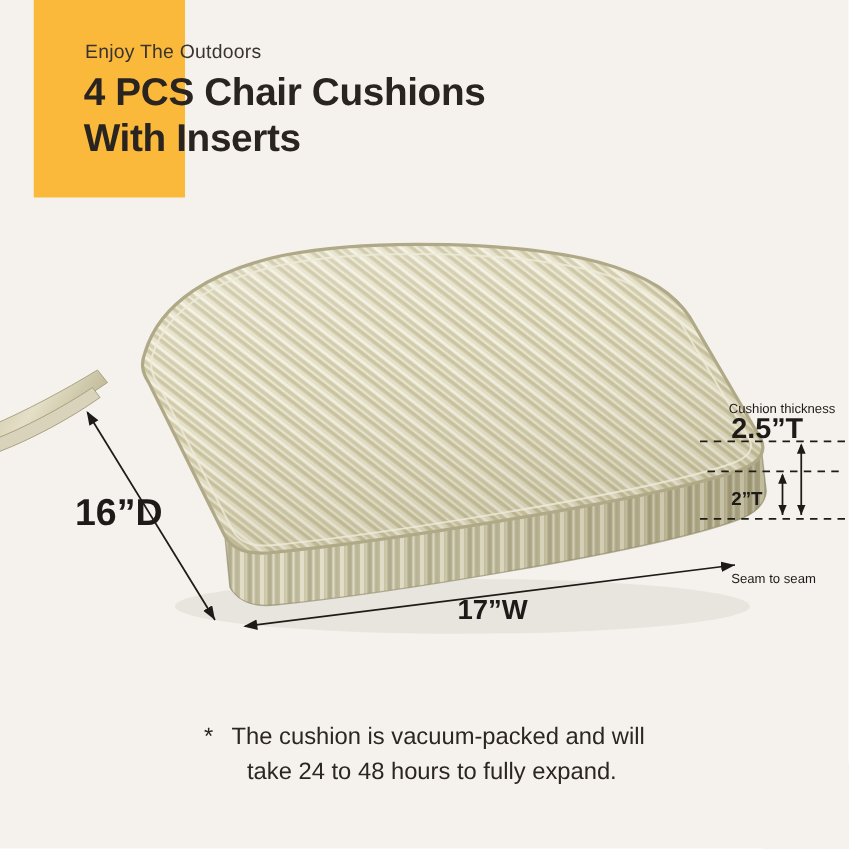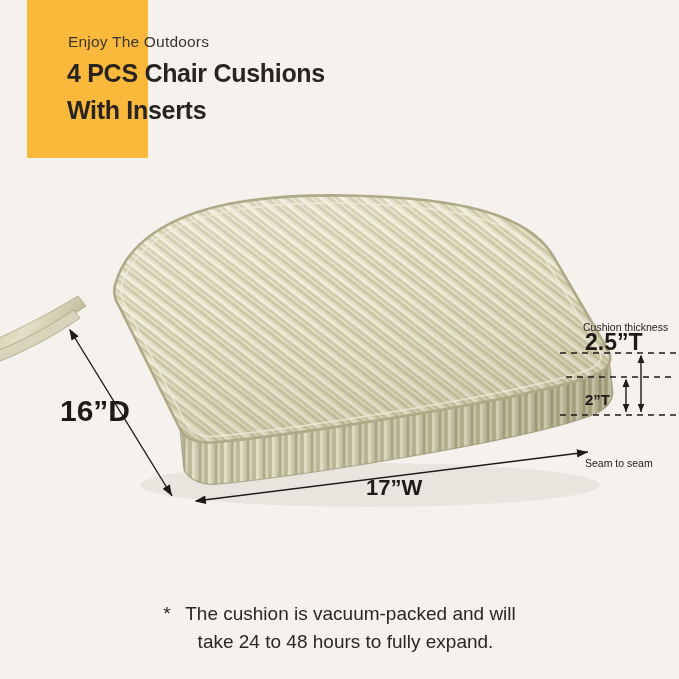--- a/index.html
+++ b/index.html
@@ -35,21 +35,21 @@
     font-size: 15.5px;
     font-weight: 400;
     letter-spacing: 0.2px;
     color: #3A3430;
     white-space: nowrap;
   }
   .headline {
     position: absolute;
     left: 67px;
     top: 55px;
-    font-size: 25px;
+    font-size: 31px;
     line-height: 37px;
     font-weight: bold;
     letter-spacing: -0.3px;
     color: #2A2420;
     white-space: nowrap;
   }
 
   
   .cushion-stage {
     position: absolute;
@@ -102,21 +102,21 @@
   .cap-seam {
     left: 585px;
     top: 421px;
     margin-top: 36px;
   }
 
   
   .note {
     position: absolute;
     left: 0;
-    top: 600px;
+    top: 576px;
     width: 679px;
     text-align: center;
     font-size: 19px;
     line-height: 28px;
     color: #2B2622;
   }
   .note-line { display: block; }
   .note-line.first { padding-left: 0px; }
   .note-line.second { padding-left: 12px; }
   .note-star {

